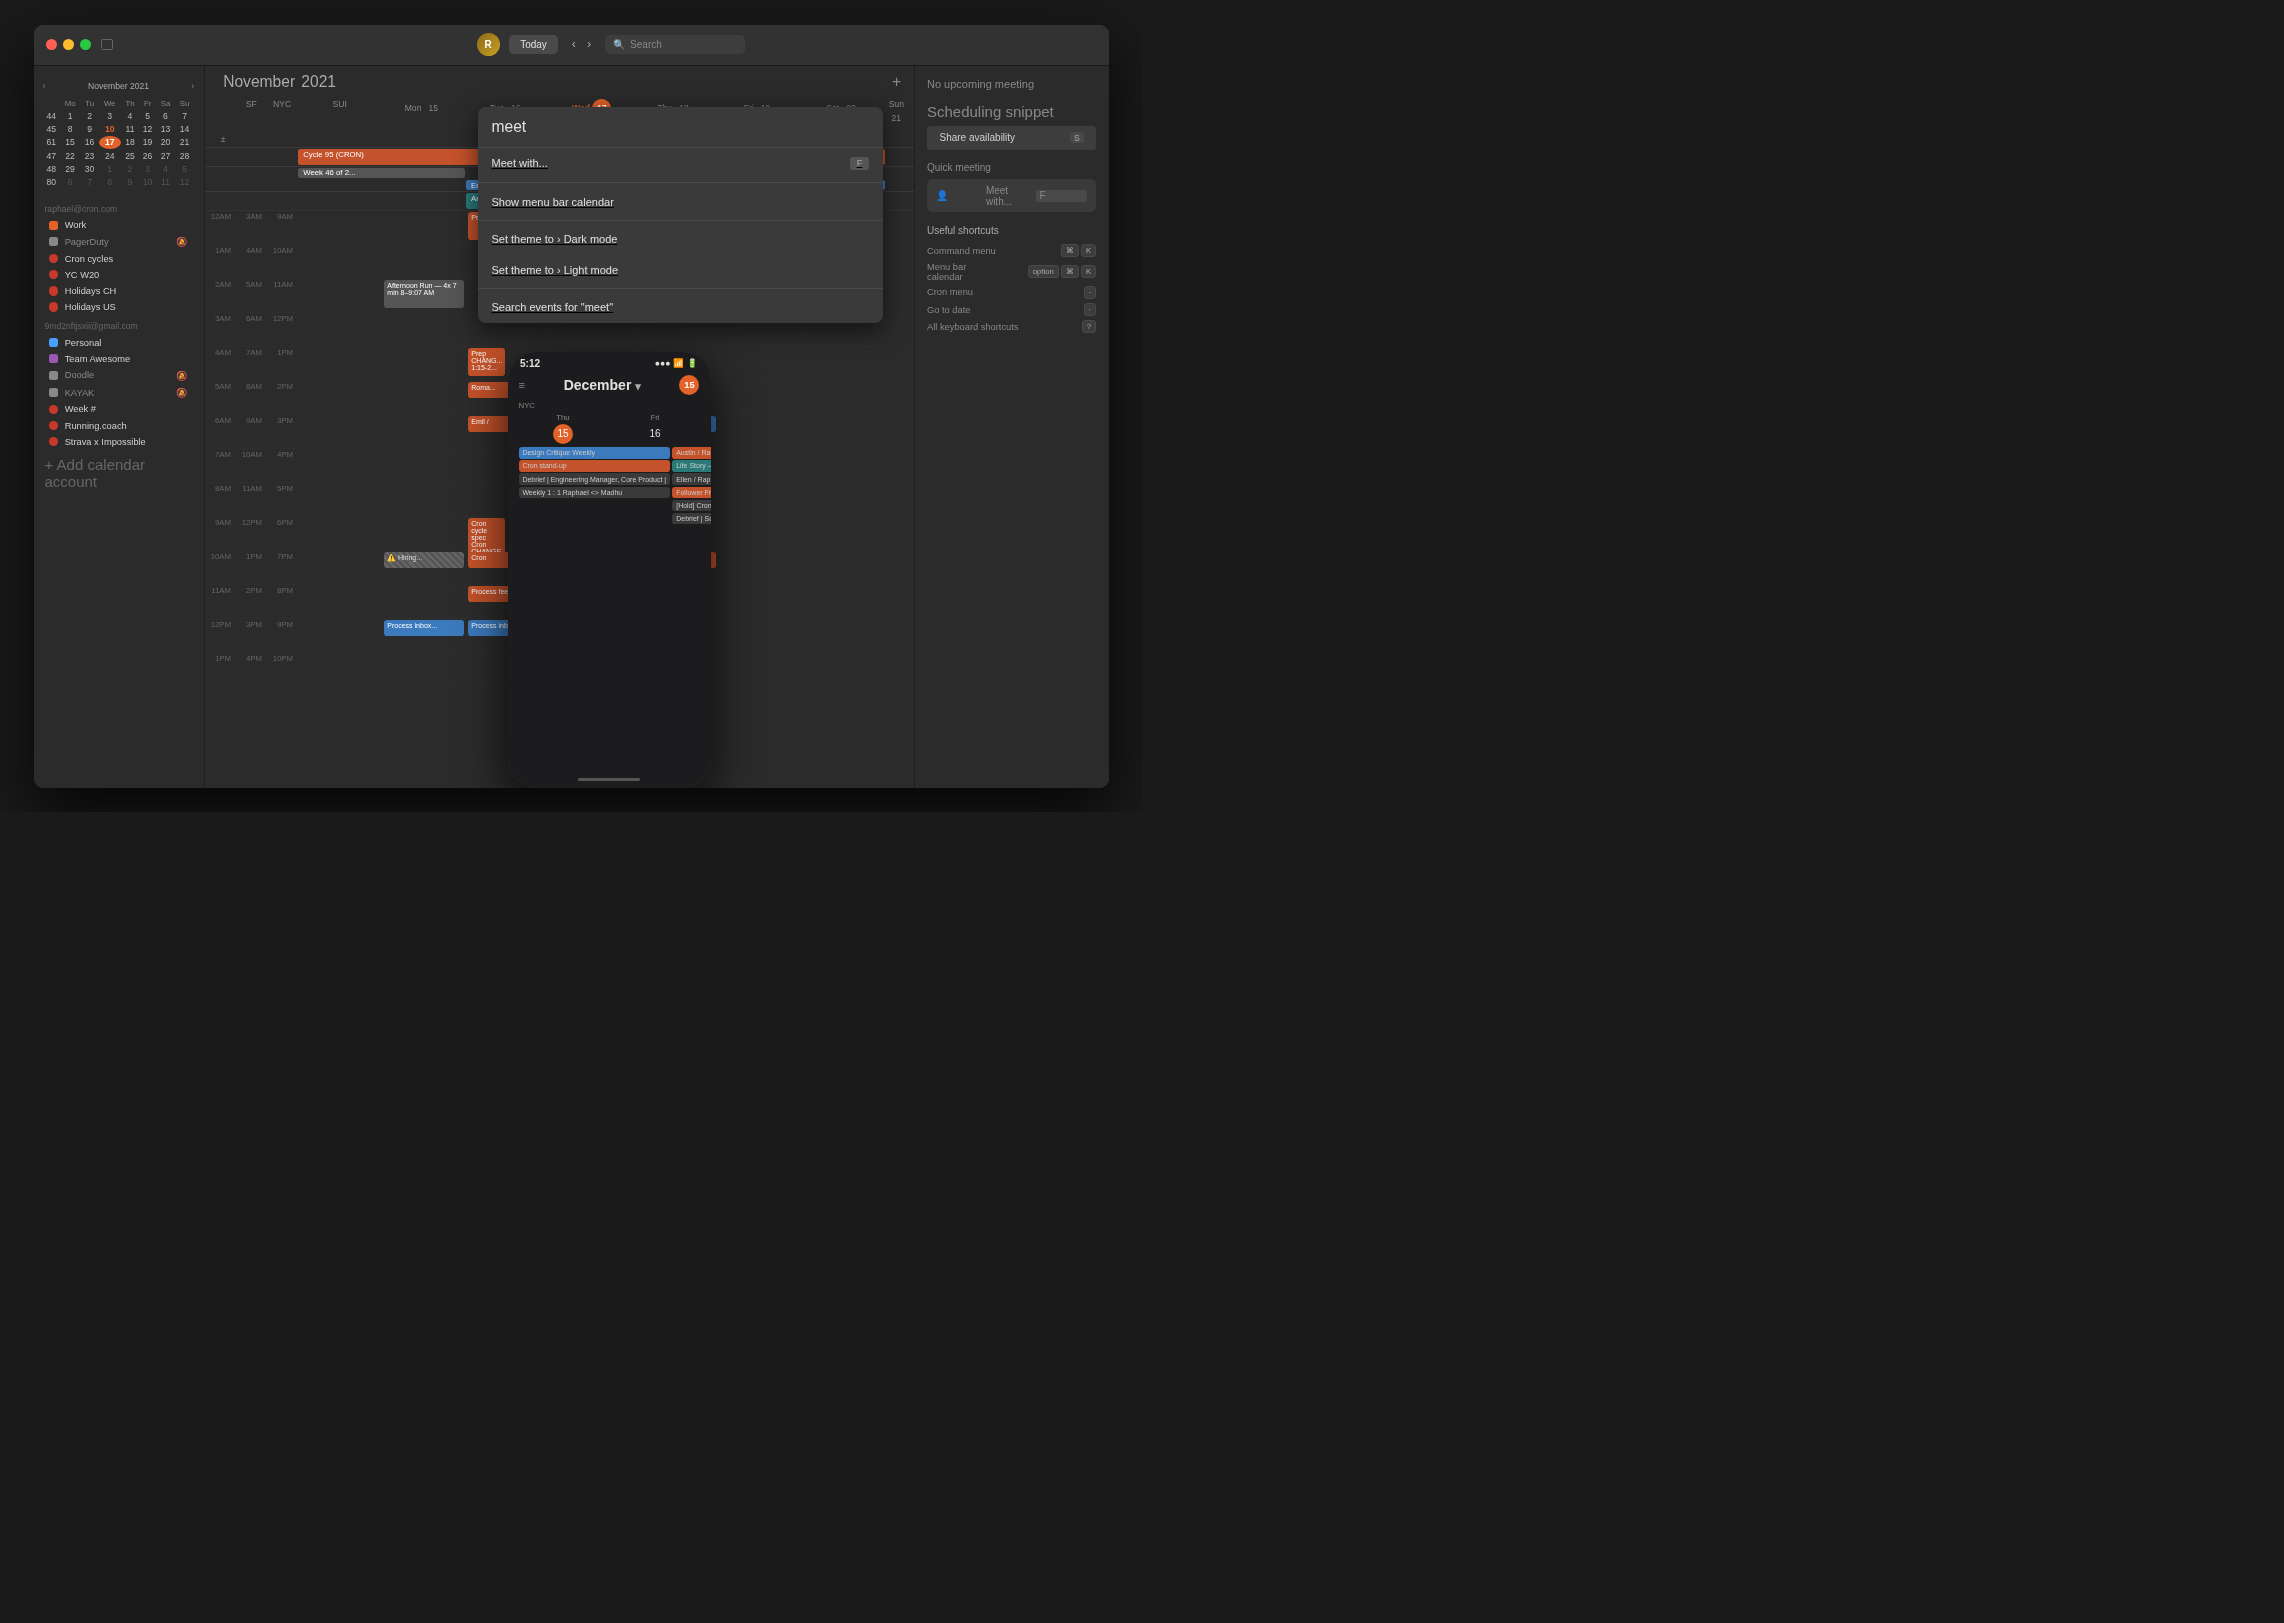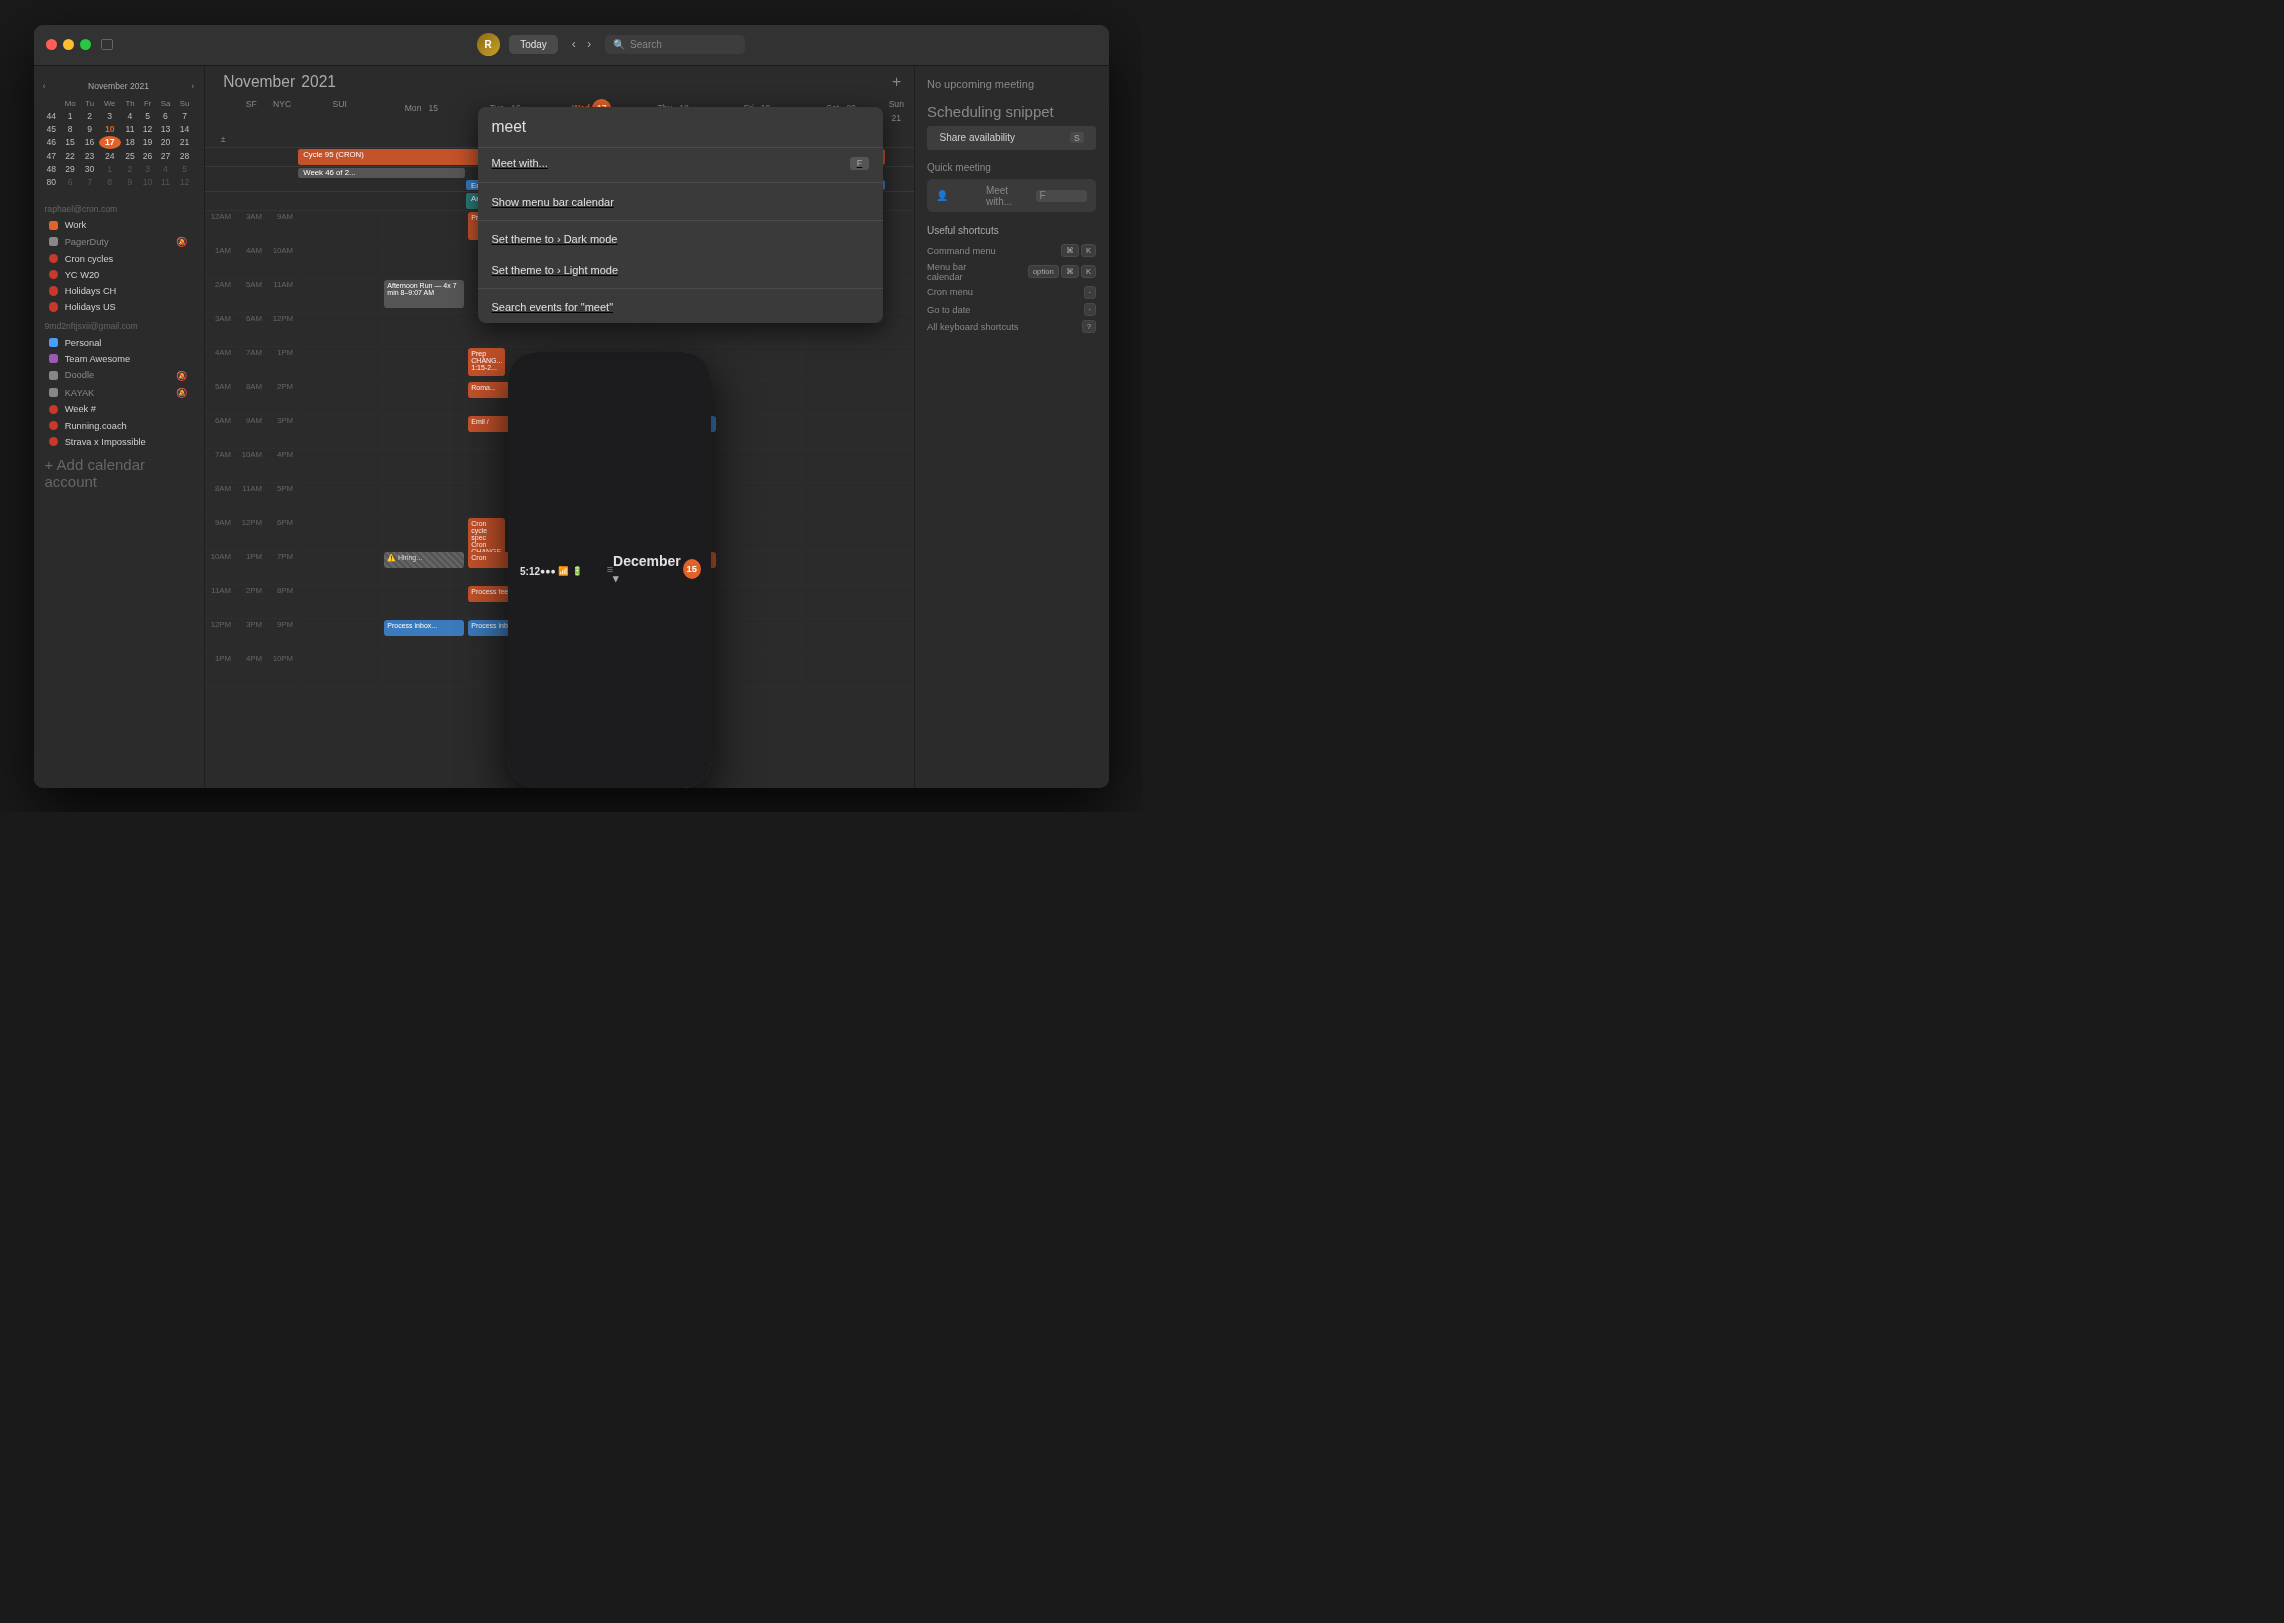--- a/index.html
+++ b/index.html
@@ -403,21 +403,21 @@
       overflow: hidden;
       z-index: 50;
     }
     .phone-screen {
       width: 100%;
       height: 100%;
       background: #1c1c1e;
       border-radius: 26.5px;
       overflow: hidden;
       display: flex;
-      flex-direction: row;
+      flex-direction: column;
     }
     .phone-status-bar {
       display: flex;
       justify-content: space-between;
       align-items: center;
       padding: 6.2px 12.5px 3.1px;
       font-size: 8.6px;
       color: #e0e0e0;
     }
     .phone-time { font-weight: 600; font-size: 10px; }
@@ -583,21 +583,21 @@
               <td class="week-num">45</td>
               <td>8</td>
                   <td>9</td>
                   <td style="color:#e2622a;font-weight:600">10</td>
                   <td>11</td>
                   <td>12</td>
                   <td>13</td>
                   <td>14</td>
             </tr>
             <tr>
-              <td class="week-num">46</td>
+              <td class="week-num">61</td>
               <td>15</td>
                   <td>16</td>
                   <td class="today">17</td>
                   <td>18</td>
                   <td>19</td>
                   <td>20</td>
                   <td>21</td>
             </tr>
             <tr>
               <td class="week-num">47</td>

